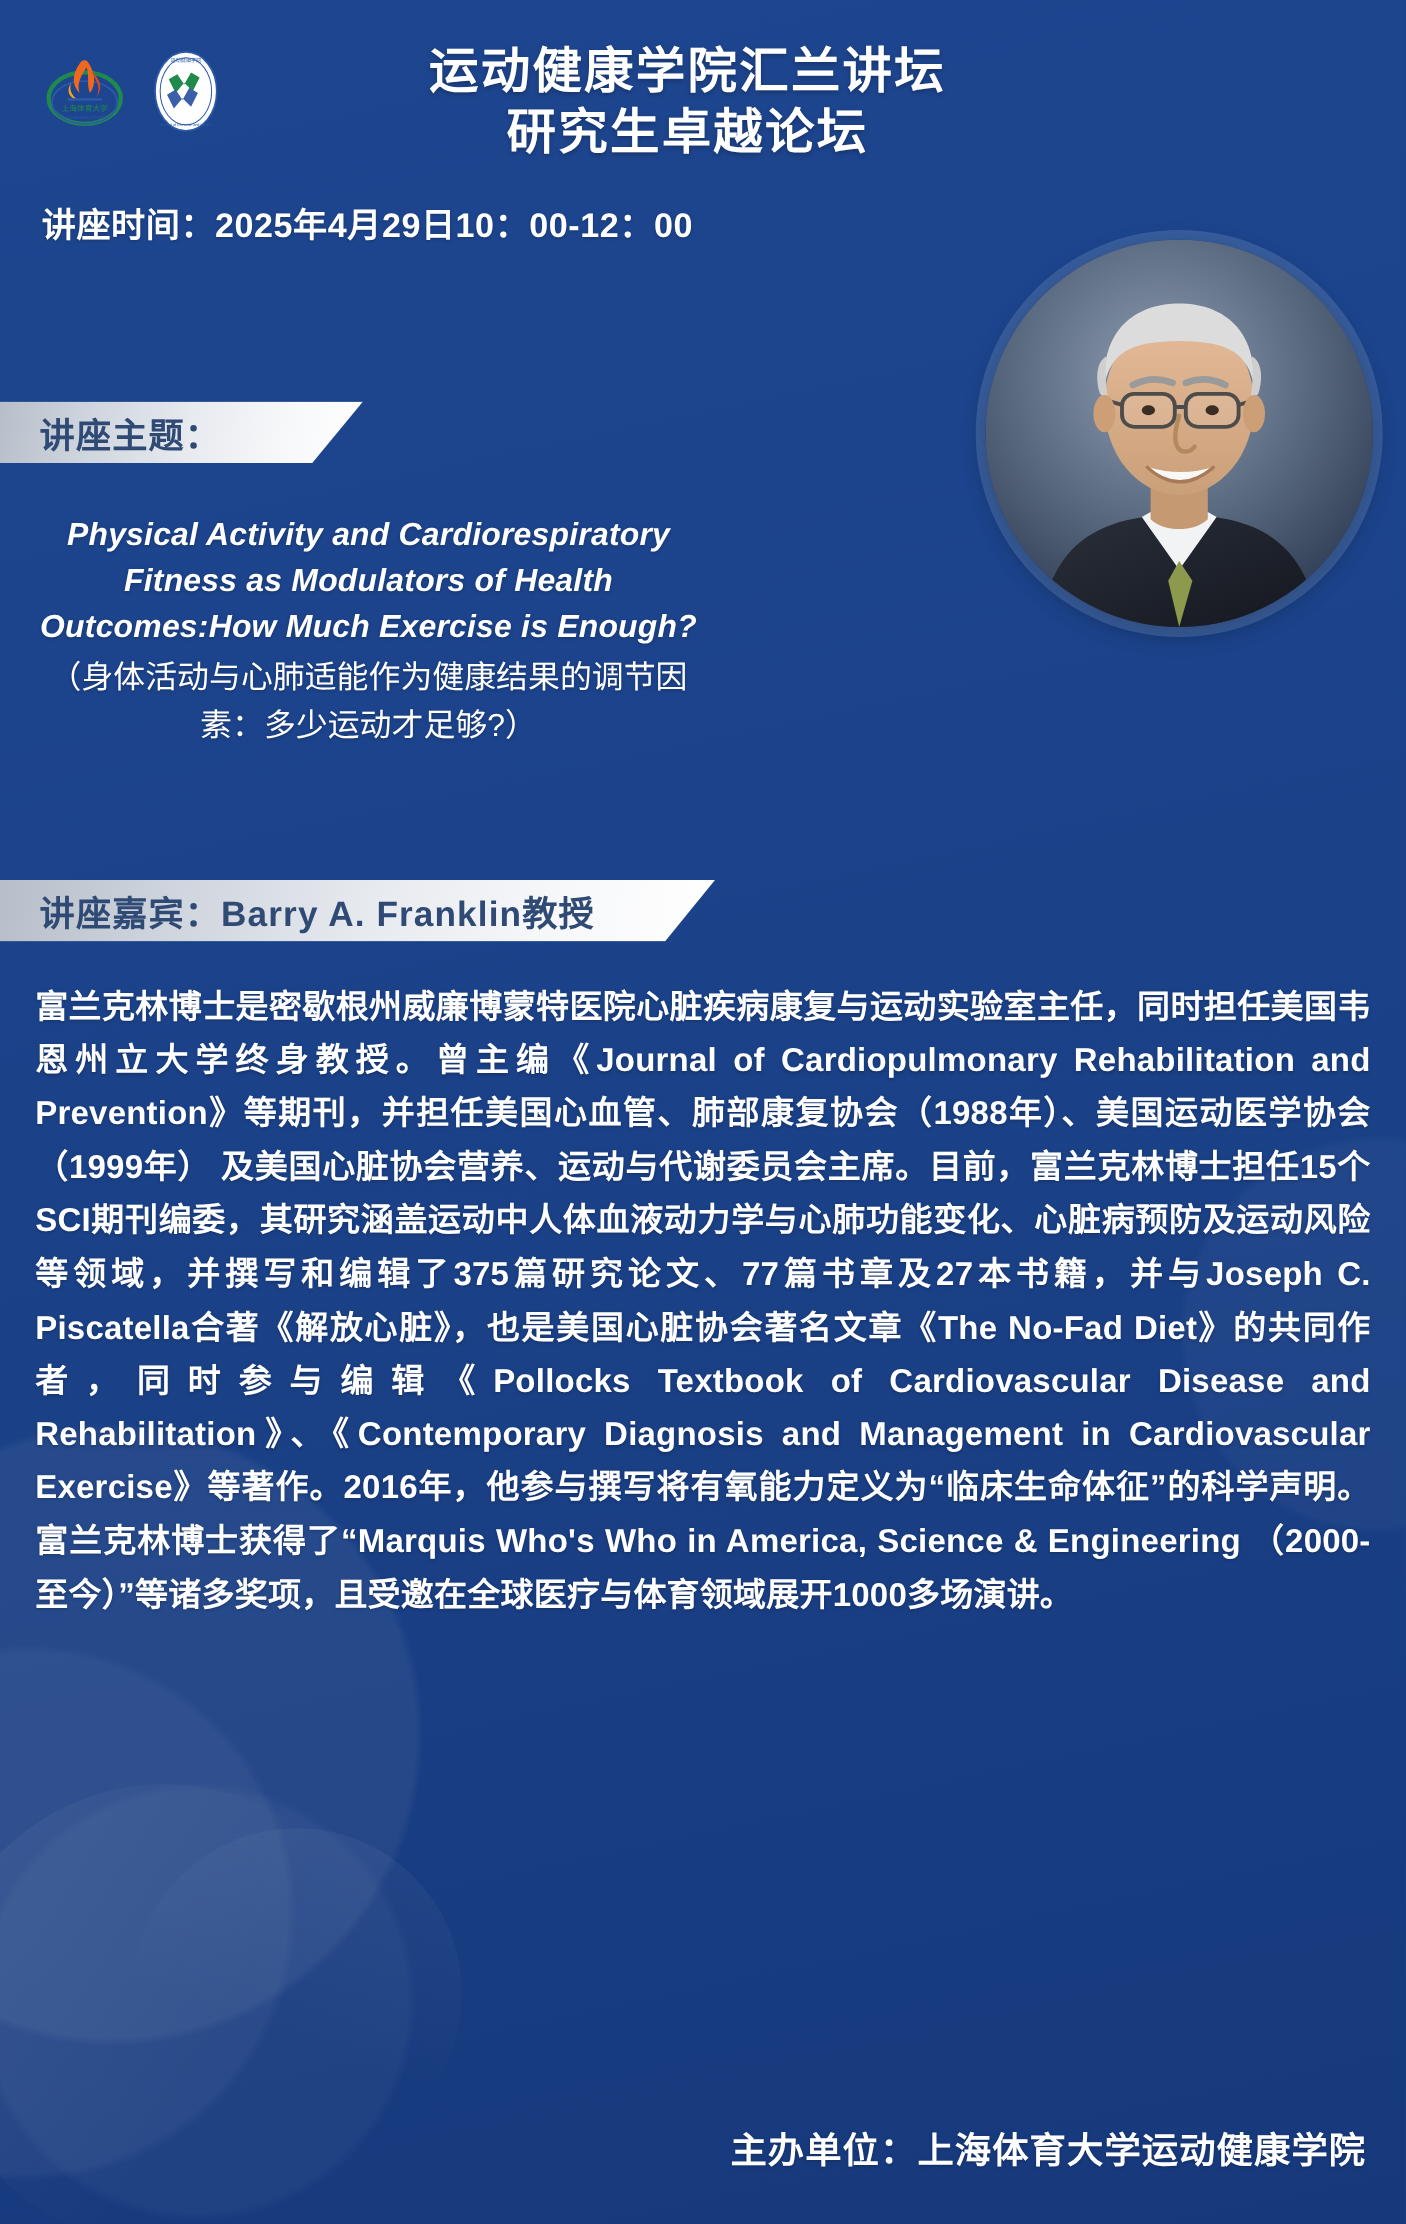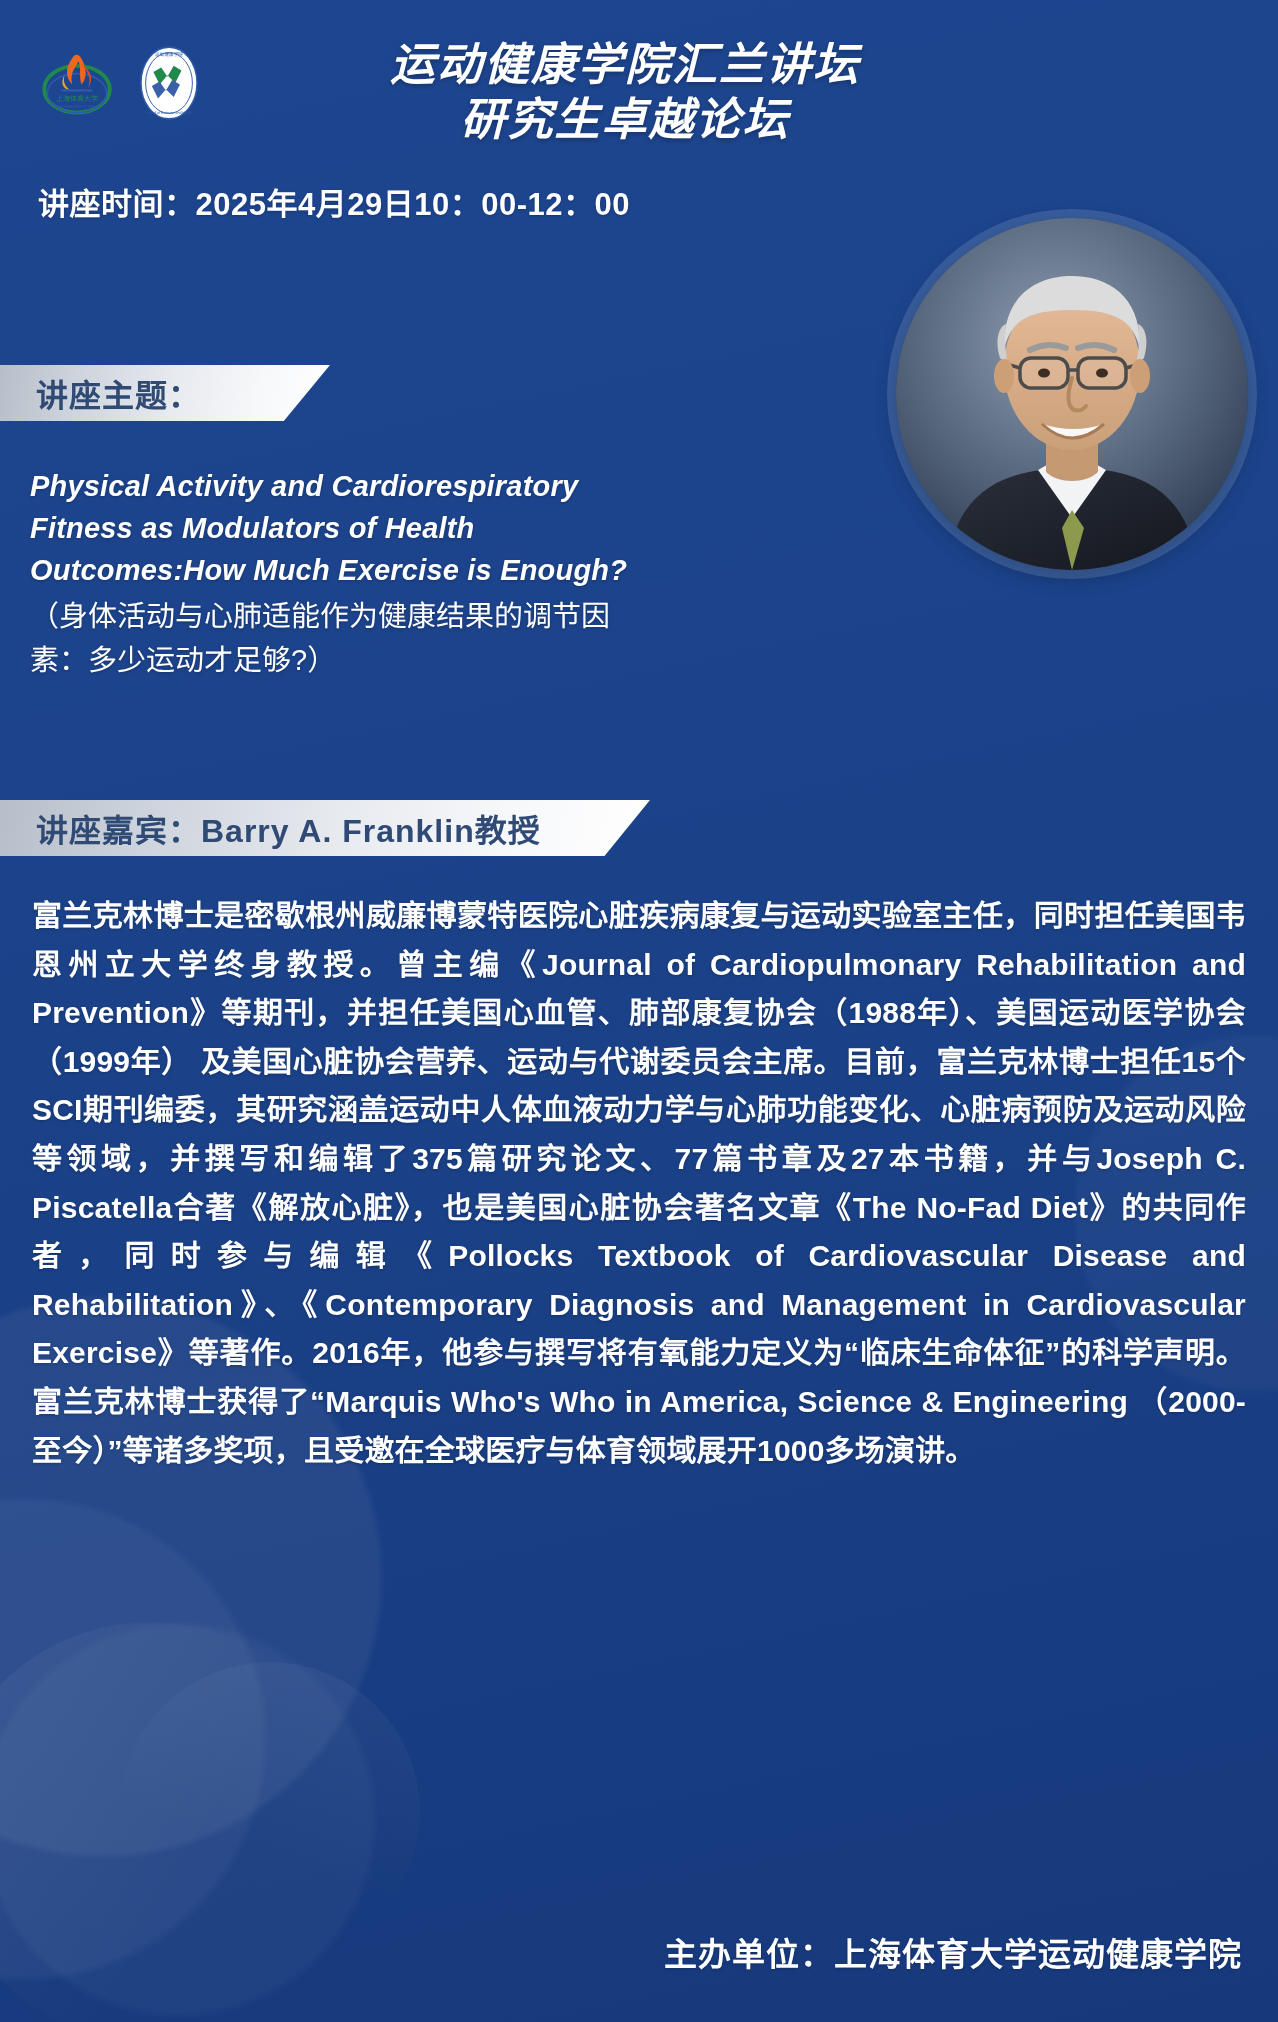--- a/index.html
+++ b/index.html
@@ -35,21 +35,21 @@
     border-radius:50%;
     background:linear-gradient(200deg, rgba(255,255,255,0.05), rgba(255,255,255,0) 62%);
     pointer-events:none;
   }
 
   
   .header{ position:relative; padding:32px 0 0 0; height:185px; }
   .logos{ position:absolute; left:38px; top:44px; display:flex; align-items:center; gap:14px; }
   .logo{ width:78px; height:78px; }
 
-  .titles{ position:absolute; left:230px; top:38px; width:790px; text-align:center;font-style:italic; }
+  .titles{ position:absolute; left:230px; top:38px; width:790px; text-align:center; }
   .t-line{
     font-size:45px; font-weight:bold; letter-spacing:2px; line-height:1.22;
     color:#ffffff; text-shadow:0 2px 5px rgba(0,0,0,.28);
   }
 
   
   .info{ position:absolute; left:38px; top:182px;text-align:right; }
   .info-line{
     font-size:31px; font-weight:bold; line-height:1.48;
     color:#ffffff; letter-spacing:.5px;
@@ -66,21 +66,21 @@
     color:#2f4a74;
     font-size:32px; font-weight:bold; letter-spacing:1px;
     filter:drop-shadow(0 2px 4px rgba(0,0,0,.22));
   }
   #theme-ribbon{ width:330px; clip-path:polygon(0 0, 100% 0, 86% 100%, 0 100%); }
   #guest-ribbon{ width:650px; clip-path:polygon(0 0, 100% 0, 93% 100%, 0 100%); }
   .ribbon span{ white-space:nowrap; }
 
   
   .theme-wrap{ position:absolute; left:0; top:365px; width:100%; }
-  .theme-body{ padding:44px 0 0 30px; width:640px; }
+  .theme-body{ padding:44px 0 0 30px; width:640px;text-align:center; }
   .theme-en{
     font-size:29px; font-weight:bold; font-style:italic;
     line-height:1.45; letter-spacing:.2px;
     text-shadow:0 1px 3px rgba(0,0,0,.25);
   }
   .theme-cn{
     font-size:29px; font-weight:normal; line-height:1.5;
     padding-top:4px; text-indent:0;
     text-shadow:0 1px 3px rgba(0,0,0,.25);
   }

